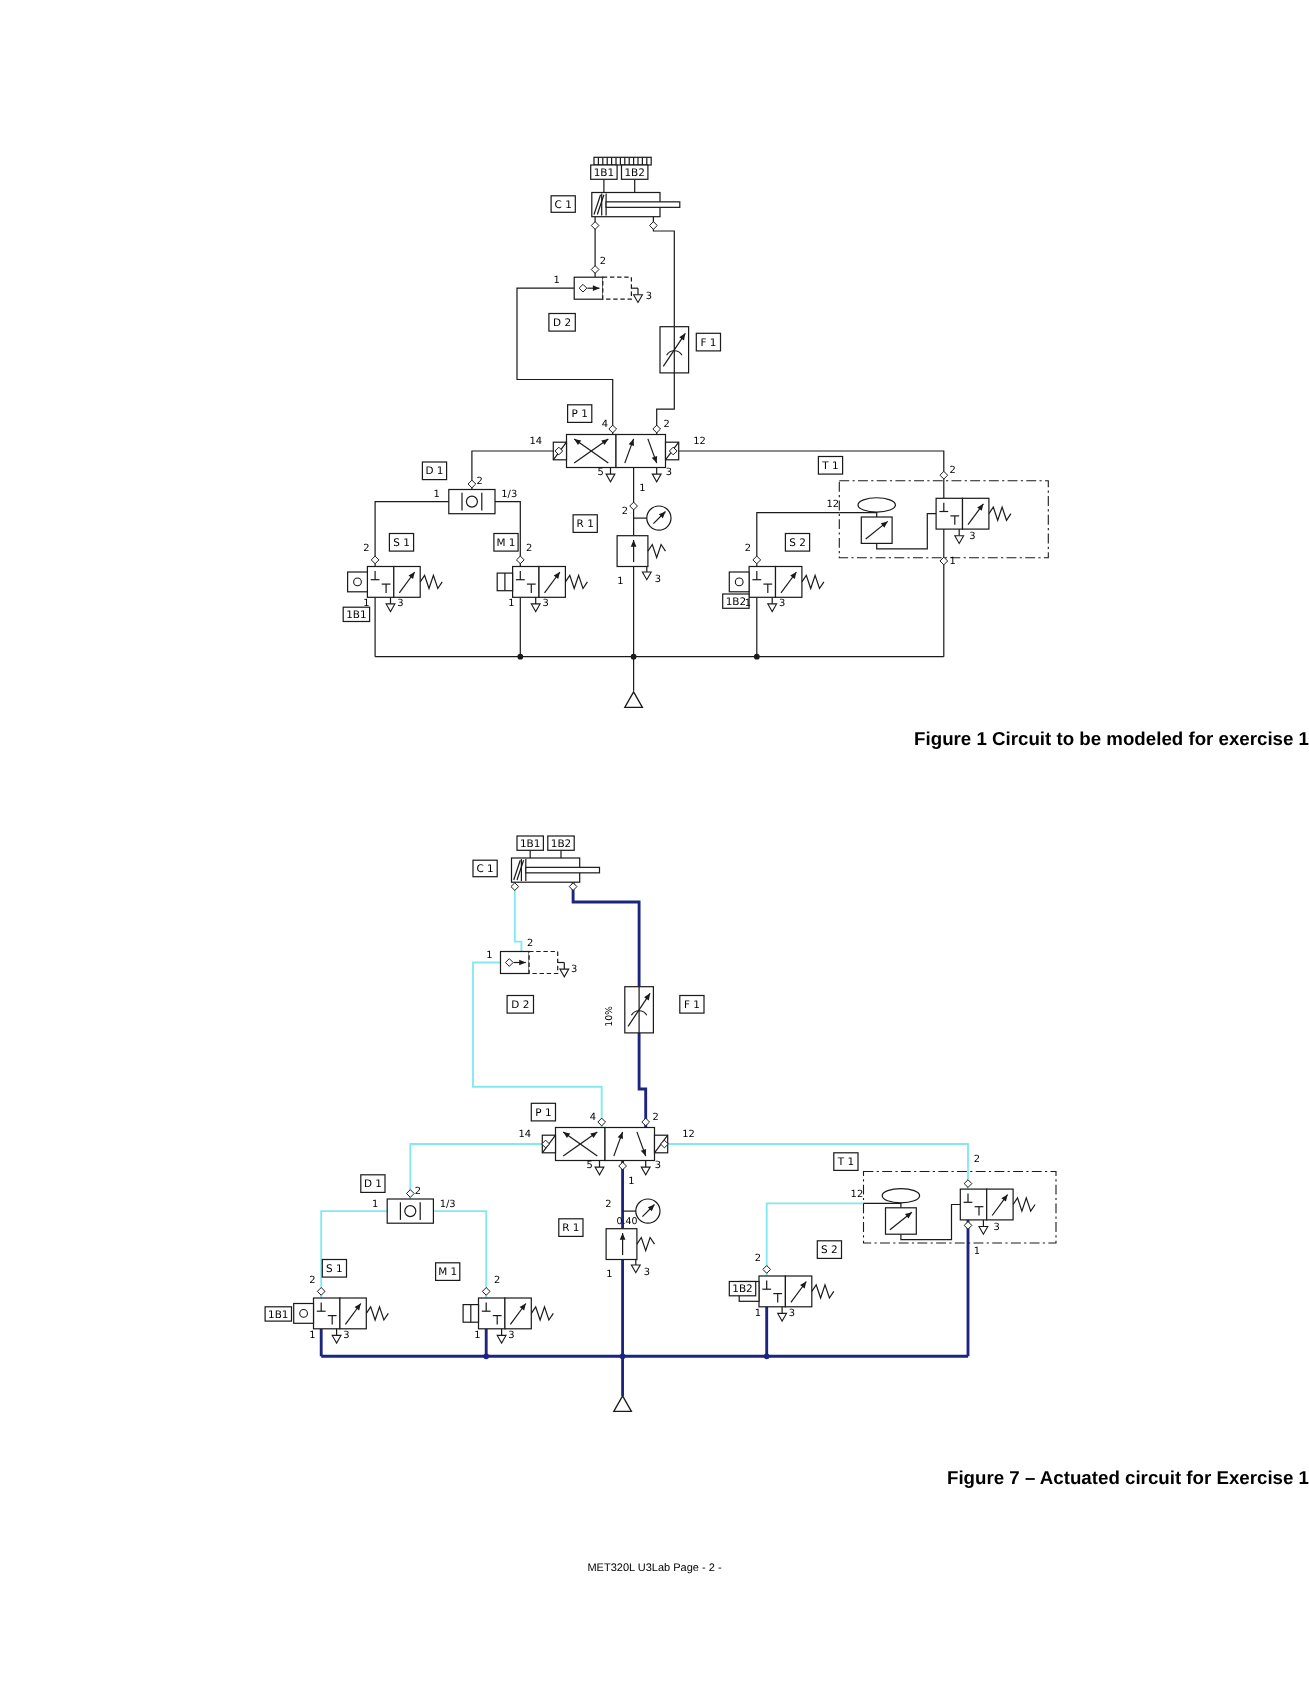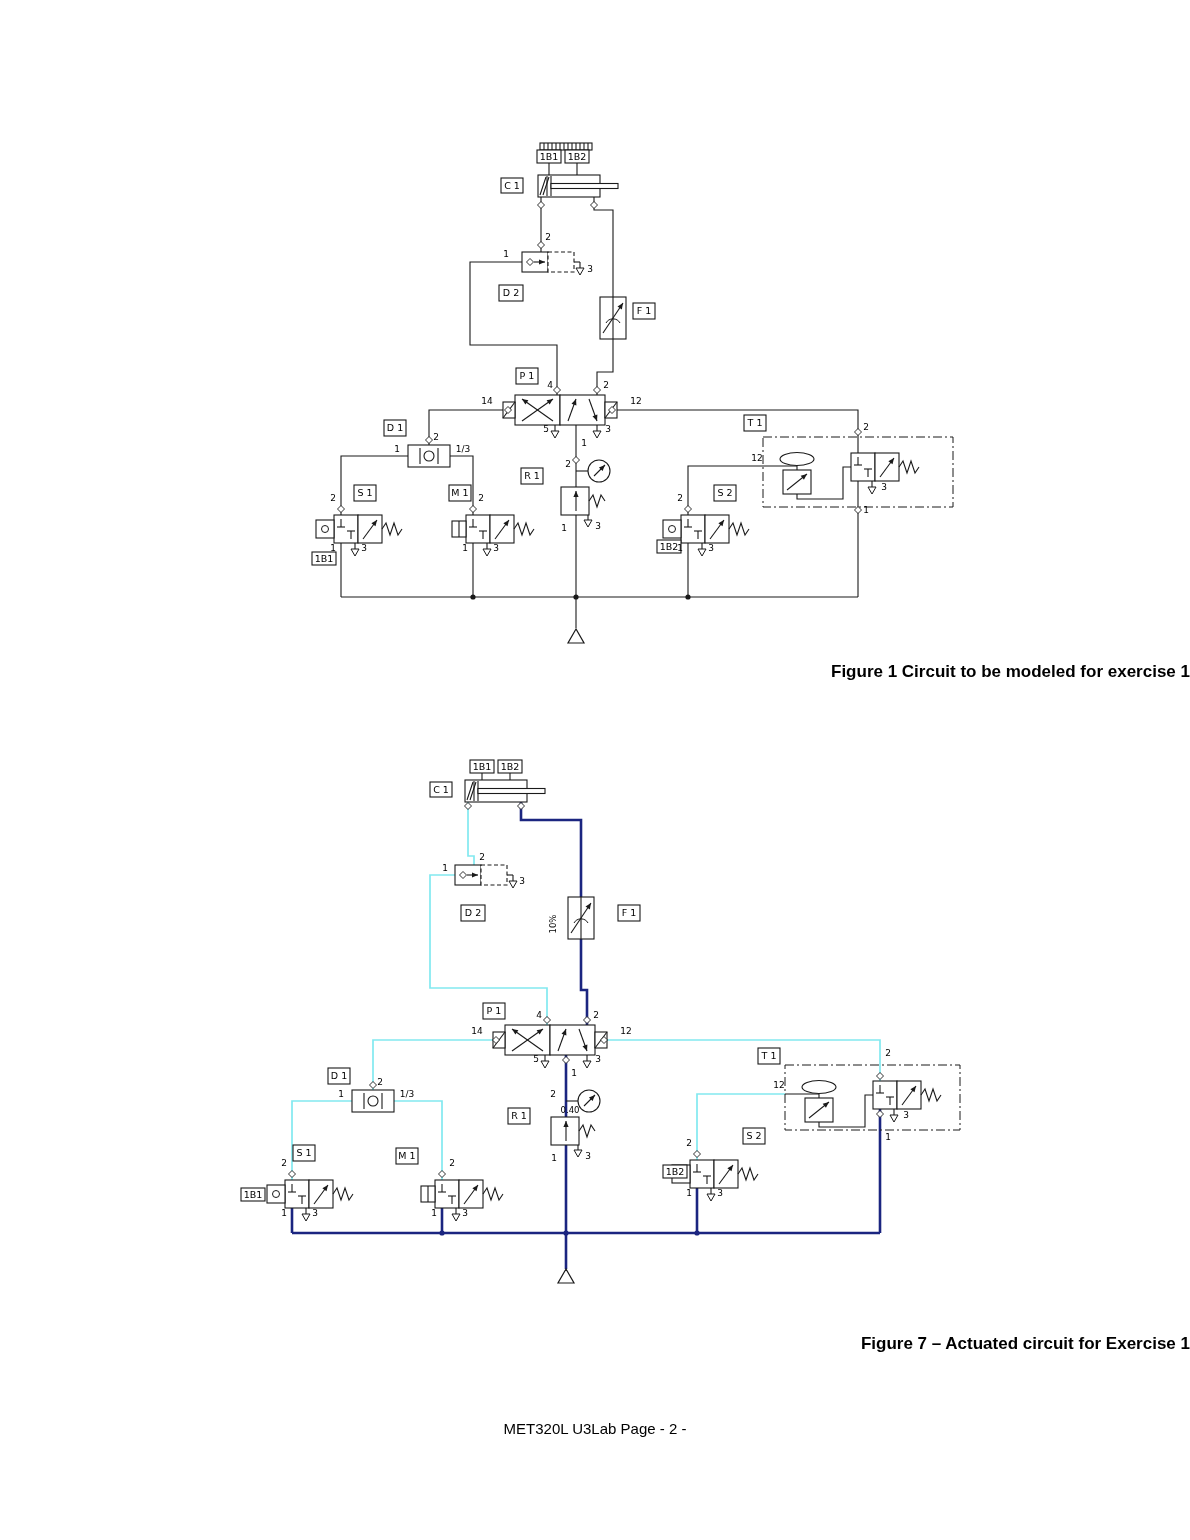--- a/index.html
+++ b/index.html
@@ -3,21 +3,21 @@
 <meta charset="utf-8">
 <style>
   html,body{margin:0;padding:0;background:#ffffff;}
   body{width:1190px;height:1540px;position:relative;font-family:"Liberation Sans",sans-serif;color:#000;}
   svg{position:absolute;overflow:visible;}
   svg text{font-family:"DejaVu Sans",sans-serif;fill:#000;}
   svg text.port{font-size:9px;}
   svg text.boxlabel{font-size:9.5px;}
   svg text.setting{font-size:8.5px;}
   .caption{position:absolute;left:0;width:100%;text-align:right;font-weight:bold;font-size:17px;}
-  .footer{position:absolute;left:0;width:100%;text-align:center;font-size:15px;}
+  .footer{position:absolute;left:0;width:100%;text-align:center;font-size:10px;}
 </style>
 </head>
 <body>
 
 <svg id="fig1" style="left:280px;top:130px" width="700" height="530" viewBox="280 130 700 530">
     <polyline points="549,163 549,175" fill="none" stroke="#1a1a1a" stroke-width="1.1"></polyline>
     <polyline points="577,163 577,175" fill="none" stroke="#1a1a1a" stroke-width="1.1"></polyline>
     <polyline points="541,197 541,252" fill="none" stroke="#1a1a1a" stroke-width="1.1"></polyline>
     <polyline points="594,197 594,210 613,210 613,297" fill="none" stroke="#1a1a1a" stroke-width="1.1"></polyline>
     <polyline points="613,339 613,372 597,372 597,395" fill="none" stroke="#1a1a1a" stroke-width="1.1"></polyline>

